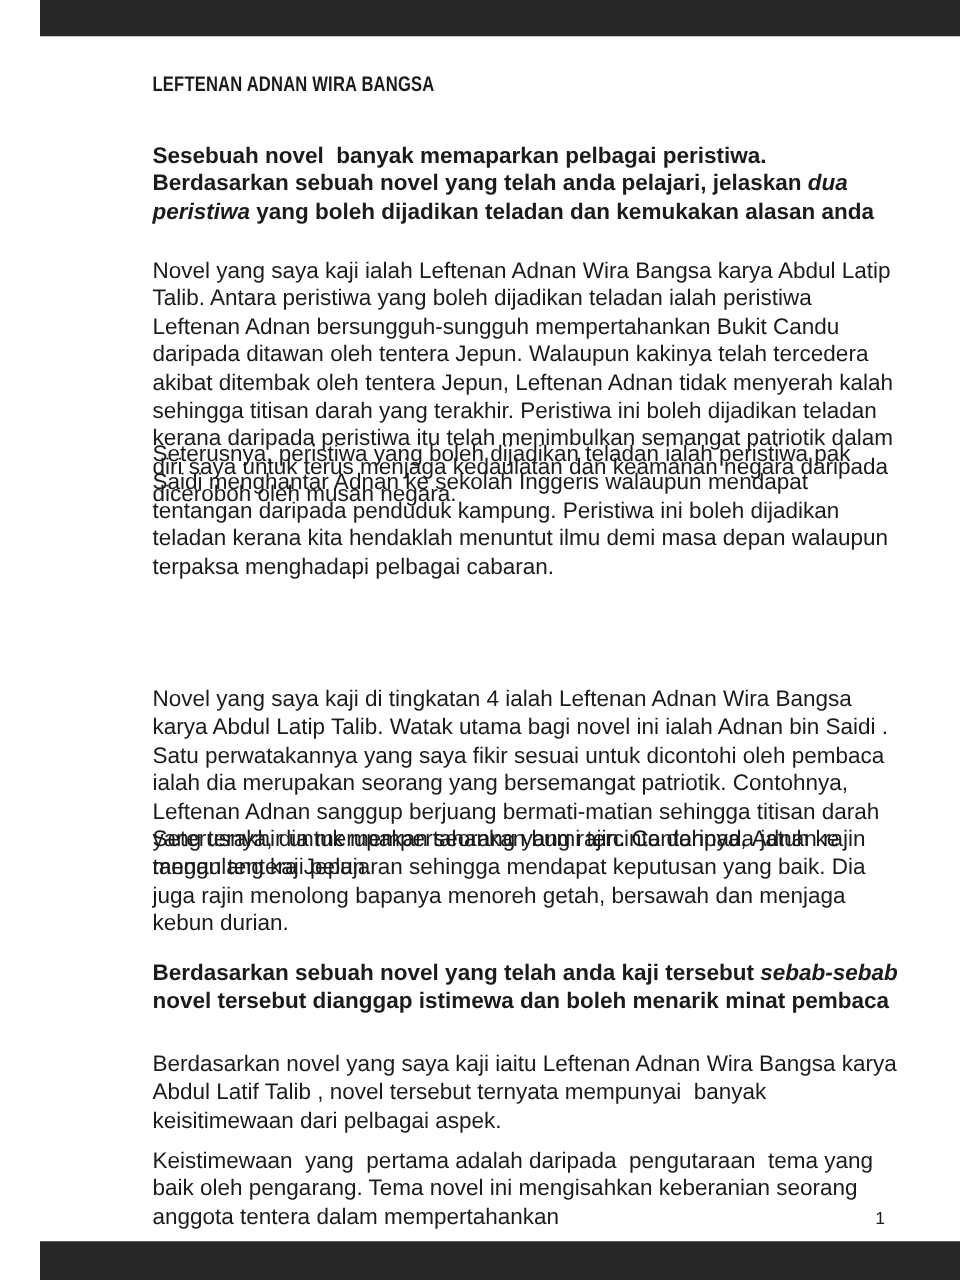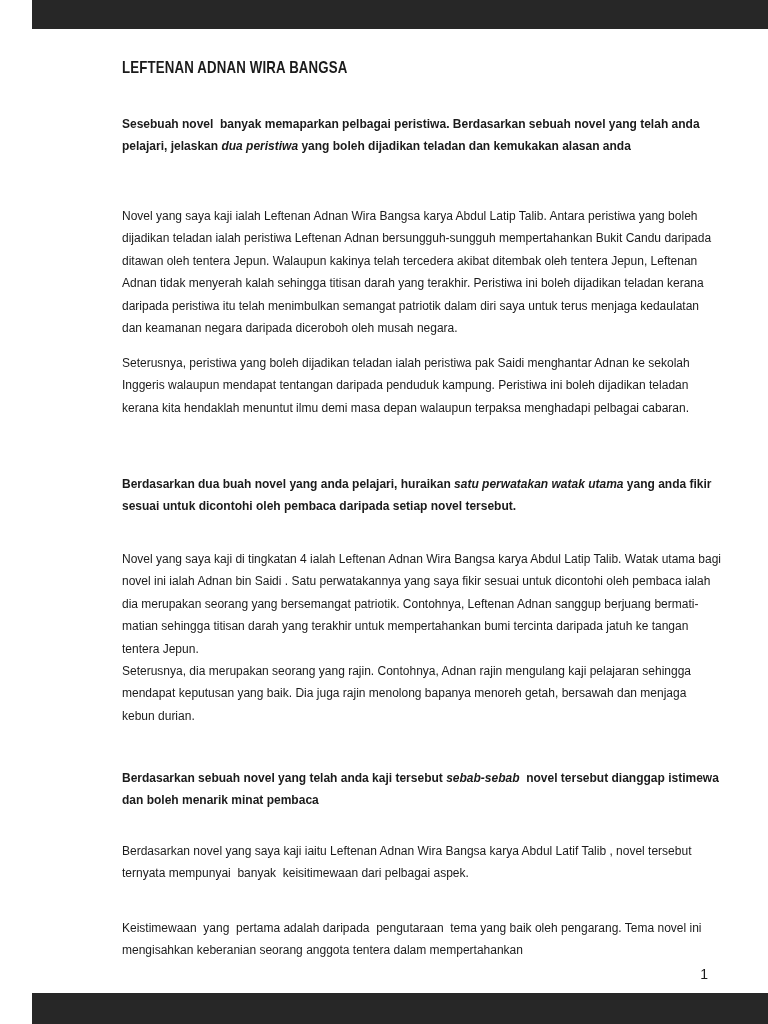--- a/index.html
+++ b/index.html
@@ -30,21 +30,21 @@
     position: absolute;
     inset: 0;
     background: #ffffff;
     z-index: 1;
   }
   .block {
     position: absolute;
     left: 90px;
     width: 600px;
     margin: 0;
-    font-size: 12px;
+    font-size: 18px;
     line-height: 22.4px;
     white-space: pre-wrap;
     text-align: left;
   }
   .doc-title {
     font-weight: bold;
     font-size: 17px;
     line-height: 20px;
     white-space: nowrap;
     letter-spacing: 0.2px;
@@ -77,21 +77,20 @@
   <div class="doc-page">
 
     <h1 class="block doc-title" style="top:58px">LEFTENAN ADNAN WIRA BANGSA</h1>
 
     <p class="block question" style="top:113px"><span>Sesebuah novel  banyak memaparkan pelbagai peristiwa. Berdasarkan sebuah novel yang telah anda pelajari, jelaskan </span><em>dua peristiwa</em><span> yang boleh dijadikan teladan dan kemukakan alasan anda</span></p>
 
     <p class="block answer" style="top:205px">Novel yang saya kaji ialah Leftenan Adnan Wira Bangsa karya Abdul Latip Talib. Antara peristiwa yang boleh dijadikan teladan ialah peristiwa Leftenan Adnan bersungguh-sungguh mempertahankan Bukit Candu daripada ditawan oleh tentera Jepun. Walaupun kakinya telah tercedera akibat ditembak oleh tentera Jepun, Leftenan Adnan tidak menyerah kalah sehingga titisan darah yang terakhir. Peristiwa ini boleh dijadikan teladan kerana daripada peristiwa itu telah menimbulkan semangat patriotik dalam diri saya untuk terus menjaga kedaulatan dan keamanan negara daripada diceroboh oleh musah negara.</p>
 
     <p class="block answer" style="top:352px">Seterusnya, peristiwa yang boleh dijadikan teladan ialah peristiwa pak Saidi menghantar Adnan ke sekolah Inggeris walaupun mendapat tentangan daripada penduduk kampung. Peristiwa ini boleh dijadikan teladan kerana kita hendaklah menuntut ilmu demi masa depan walaupun terpaksa menghadapi pelbagai cabaran.</p>
 
-    <p class="block question" style="top:473px"><span>Berdasarkan dua buah novel yang anda pelajari, huraikan </span><em>satu perwatakan watak utama</em><span> yang anda fikir sesuai untuk dicontohi oleh pembaca daripada setiap novel tersebut.</span></p>
 
     <p class="block answer" style="top:548px">Novel yang saya kaji di tingkatan 4 ialah Leftenan Adnan Wira Bangsa karya Abdul Latip Talib. Watak utama bagi novel ini ialah Adnan bin Saidi . Satu perwatakannya yang saya fikir sesuai untuk dicontohi oleh pembaca ialah dia merupakan seorang yang bersemangat patriotik. Contohnya, Leftenan Adnan sanggup berjuang bermati-matian sehingga titisan darah yang terakhir untuk mempertahankan bumi tercinta daripada jatuh ke tangan tentera Jepun.</p>
 
     <p class="block answer" style="top:660px">Seterusnya, dia merupakan seorang yang rajin. Contohnya, Adnan rajin mengulang kaji pelajaran sehingga mendapat keputusan yang baik. Dia juga rajin menolong bapanya menoreh getah, bersawah dan menjaga kebun durian.</p>
 
     <p class="block question" style="top:767px"><span>Berdasarkan sebuah novel yang telah anda kaji tersebut </span><em>sebab-sebab</em><span>  novel tersebut dianggap istimewa dan boleh menarik minat pembaca</span></p>
 
     <p class="block answer" style="top:917px">Keistimewaan  yang  pertama adalah daripada  pengutaraan  tema yang baik oleh pengarang. Tema novel ini mengisahkan keberanian seorang anggota tentera dalam mempertahankan</p>
 
     <p class="block answer" style="top:840px">Berdasarkan novel yang saya kaji iaitu Leftenan Adnan Wira Bangsa karya Abdul Latif Talib , novel tersebut ternyata mempunyai  banyak  keisitimewaan dari pelbagai aspek.</p>

